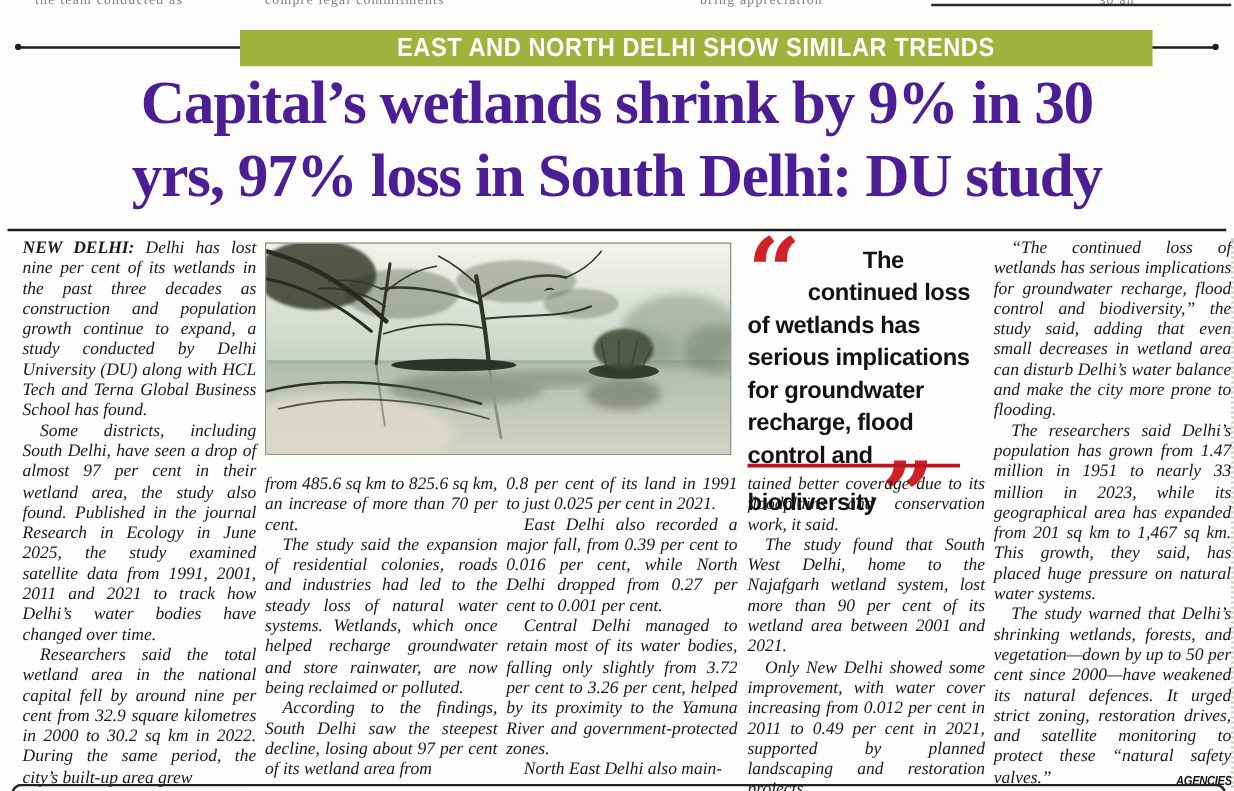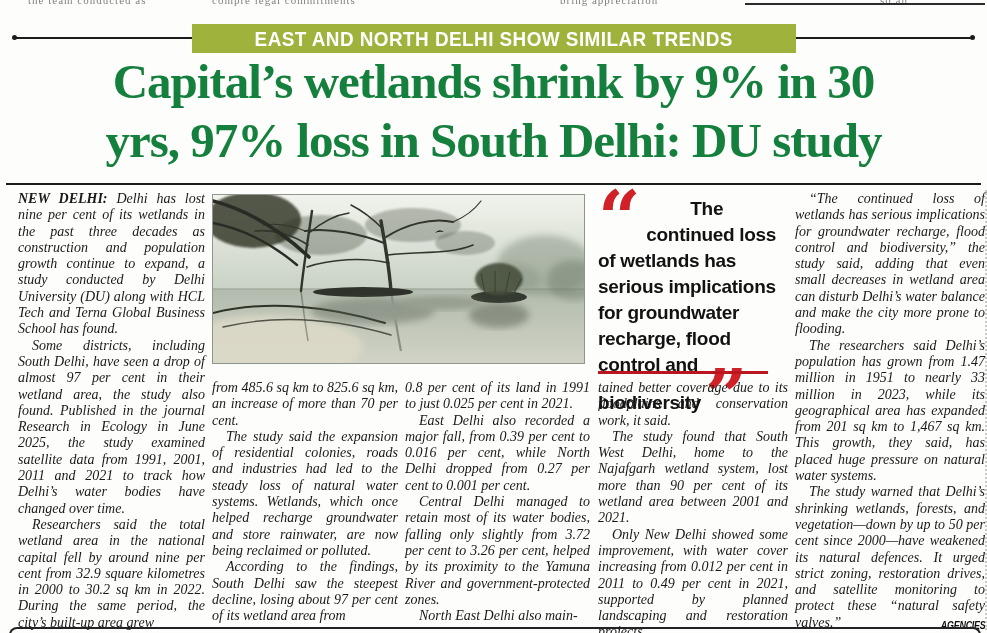--- a/index.html
+++ b/index.html
@@ -12,34 +12,34 @@
   .topstrip{position:absolute;top:0;left:0;width:987px;height:9px;overflow:hidden;}
   .topstrip span{
     position:absolute;top:-6px;font-size:11px;color:#555;opacity:.75;
     font-family:"Liberation Serif",serif;white-space:nowrap;letter-spacing:1px;
   }
   .toprule{position:absolute;top:3px;left:745px;width:240px;height:2px;background:#2b2b2b;}
   
   .banner-line{position:absolute;top:37px;left:14px;width:958px;height:2px;background:#1c1c1c;}
   .banner-dot{position:absolute;top:35px;width:5px;height:5px;background:#1c1c1c;border-radius:50%;}
   .banner{
-    position:absolute;top:24px;left:192px;width:604px;height:29px;
+    position:absolute;top:24px;left:192px;width:730px;height:29px;
     display:flex;align-items:center;justify-content:center;
   }
   .banner .txt{
     display:inline-block;transform:scaleX(.9);transform-origin:center;
     font-family:"Liberation Sans",sans-serif;font-weight:bold;font-size:21px;
     letter-spacing:.5px;color:#fff;white-space:nowrap;
   }
   
   .headline{
     position:absolute;top:52px;left:0;width:987px;height:126px;
     font-family:"Liberation Serif",serif;font-weight:bold;
     font-size:49px;line-height:59px;text-align:center;letter-spacing:-1px;
-    white-space:pre-line;color:#15803d;
+    white-space:pre-line;color:#4c1d95;
   }
   .headrule{position:absolute;top:183px;left:6px;width:975px;height:2px;background:#1a1a1a;}
   
   .col{
     position:absolute;text-align:justify;
     font-size:14px;line-height:16.3px;color:#191919;
     font-family:"Liberation Serif",serif;
     font-style:italic;
   }
   .col p{margin:0;}

